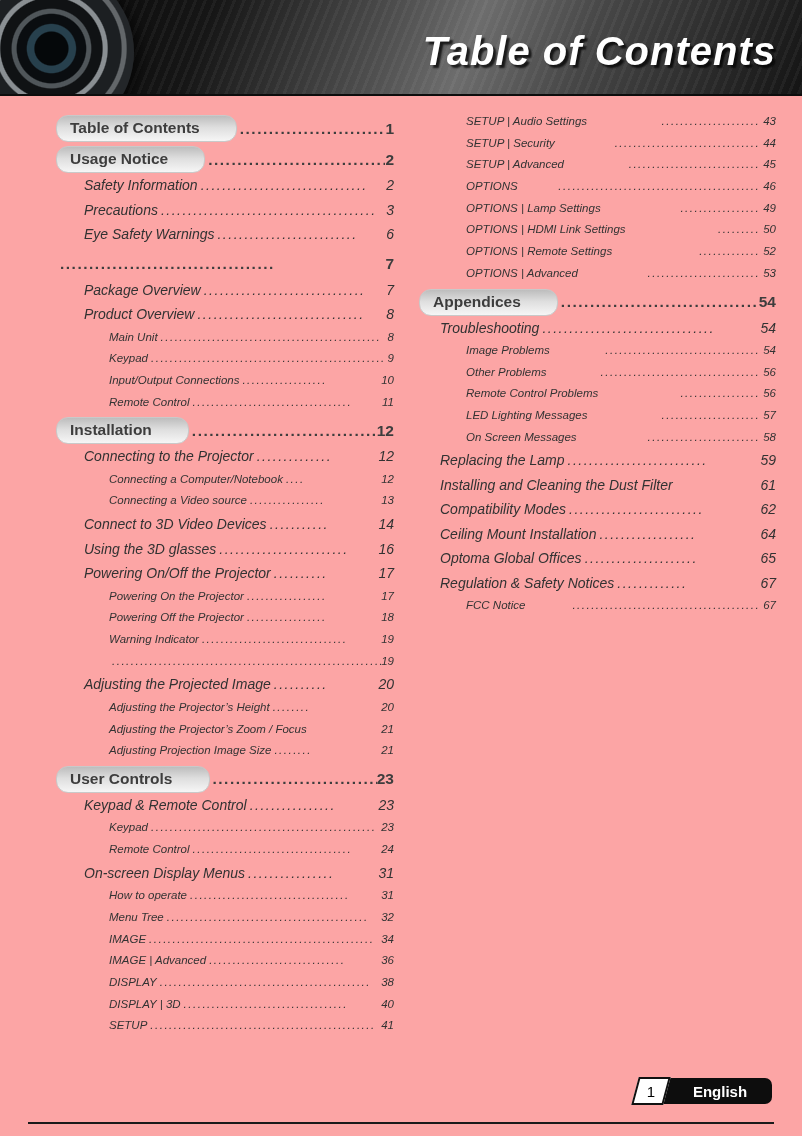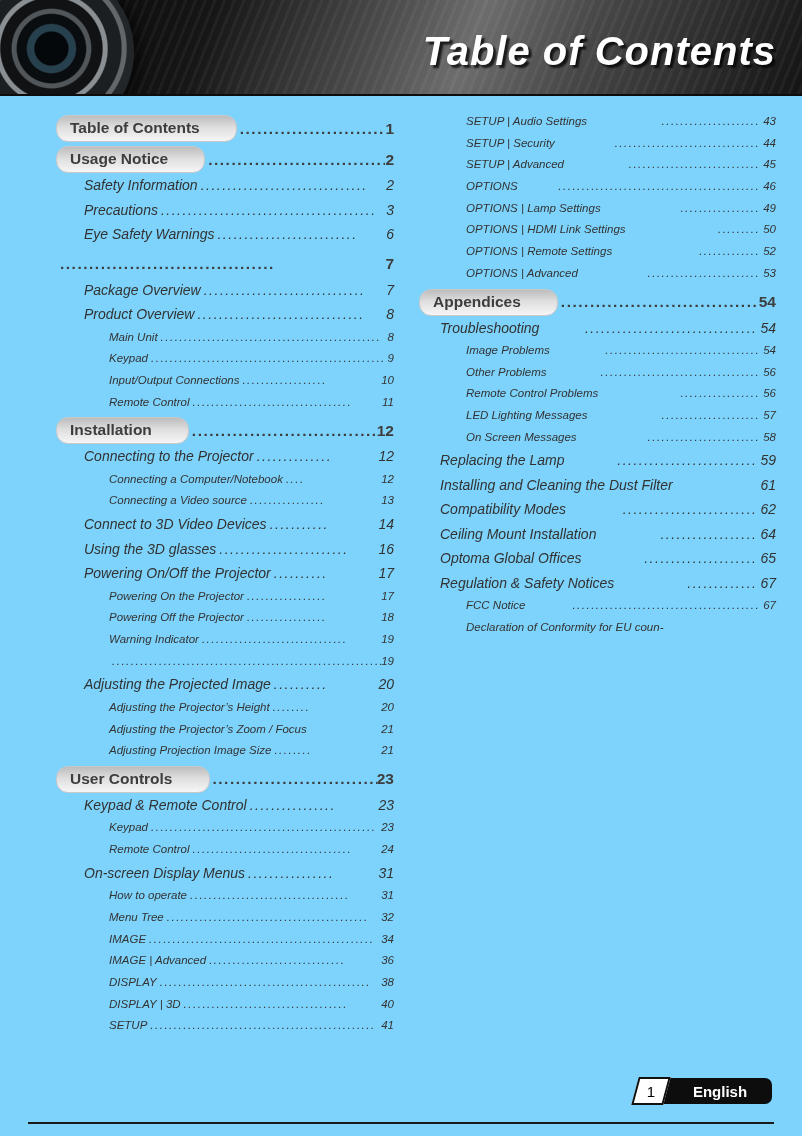--- a/index.html
+++ b/index.html
@@ -1,21 +1,21 @@
 <!DOCTYPE html>
 <html><head>
 <meta charset="utf-8">
 <style>
   * { box-sizing: border-box; }
   html, body { margin: 0; padding: 0; }
   body {
     width: 802px; height: 1136px; background: #ffffff;
     font-family: "Liberation Sans", sans-serif; color: #303030;
   }
-  .page { position: relative; width: 802px; height: 1136px; overflow: hidden; background: #7dd3fc; }
+  .page { position: relative; width: 802px; height: 1136px; overflow: hidden; background: #fca5a5; }
 
   
   .header {
     position: absolute; top: 0; left: 0; width: 802px; height: 96px; overflow: hidden;
     background: linear-gradient(112deg, #050505 0%, #161616 26%, #4f4f4f 48%, #6d6d6d 58%, #474747 72%, #141414 100%);
     border-bottom: 2px solid #0d0d0d;
   }
   .header .stripes {
     position: absolute; inset: 0;
     background: repeating-linear-gradient(112deg, rgba(255,255,255,0.045) 0 3px, rgba(0,0,0,0) 3px 9px);
@@ -49,21 +49,21 @@
     height: 27px; line-height: 22px; margin-top: 4px;
     font-size: 15.5px; font-weight: bold; font-style: normal; color: #3d3d3d; align-items: center;
   }
   .level-1 .label {
     background: linear-gradient(to bottom, #bdbdbd 0%, #dedede 45%, #f6f6f6 100%);
     border: 1px solid #c9c9c9; border-radius: 12px;
     padding: 1px 36px 2px 13px; margin-left: -1px;
   }
   .level-2 { height: 24.5px; line-height: 24.5px; padding-left: 27px; font-size: 14px;   font-style: italic; color: #323232; }
   .level-3 { height: 21.7px; line-height: 21.7px; padding-left: 52px; font-size: 11.5px; font-style: italic; color: #333333; }
-  #col-right .level-2 { padding-left: 20px; text-align: right; }
+  #col-right .level-2 { padding-left: 20px; }
   #col-right .level-3 { padding-left: 46px; text-align: right; }
 
   
   .footer-badge {
     position: absolute; right: 30px; top: 1078px; width: 120px; height: 26px;
     background: #0d0d0d; border-radius: 7px;
     display: flex; align-items: center; justify-content: center;
   }
   .footer-badge .lang { color: #ffffff; font-weight: bold; font-size: 15px; margin-left: 16px; text-align: right; }
   .num-tab {
@@ -386,25 +386,20 @@
         </div>
         <div class="toc-row level-2">
           <span class="label">Regulation &amp; Safety Notices</span>
           <span class="dots">.............</span>
           <span class="pagenum">67</span>
         </div>
         <div class="toc-row level-3">
           <span class="label">FCC Notice</span>
           <span class="dots">........................................</span>
           <span class="pagenum">67</span>
-        </div>
-        <div class="toc-row level-3">
-          <span class="label">Declaration of Conformity for EU coun-</span>
-          <span class="dots"></span>
-          <span class="pagenum"></span>
         </div>
       </div>
   </div>
 
   <div class="footer-badge">
     <span class="num-tab">
       <span class="num">1</span>
     </span>
     <span class="lang">English</span>
   </div>

